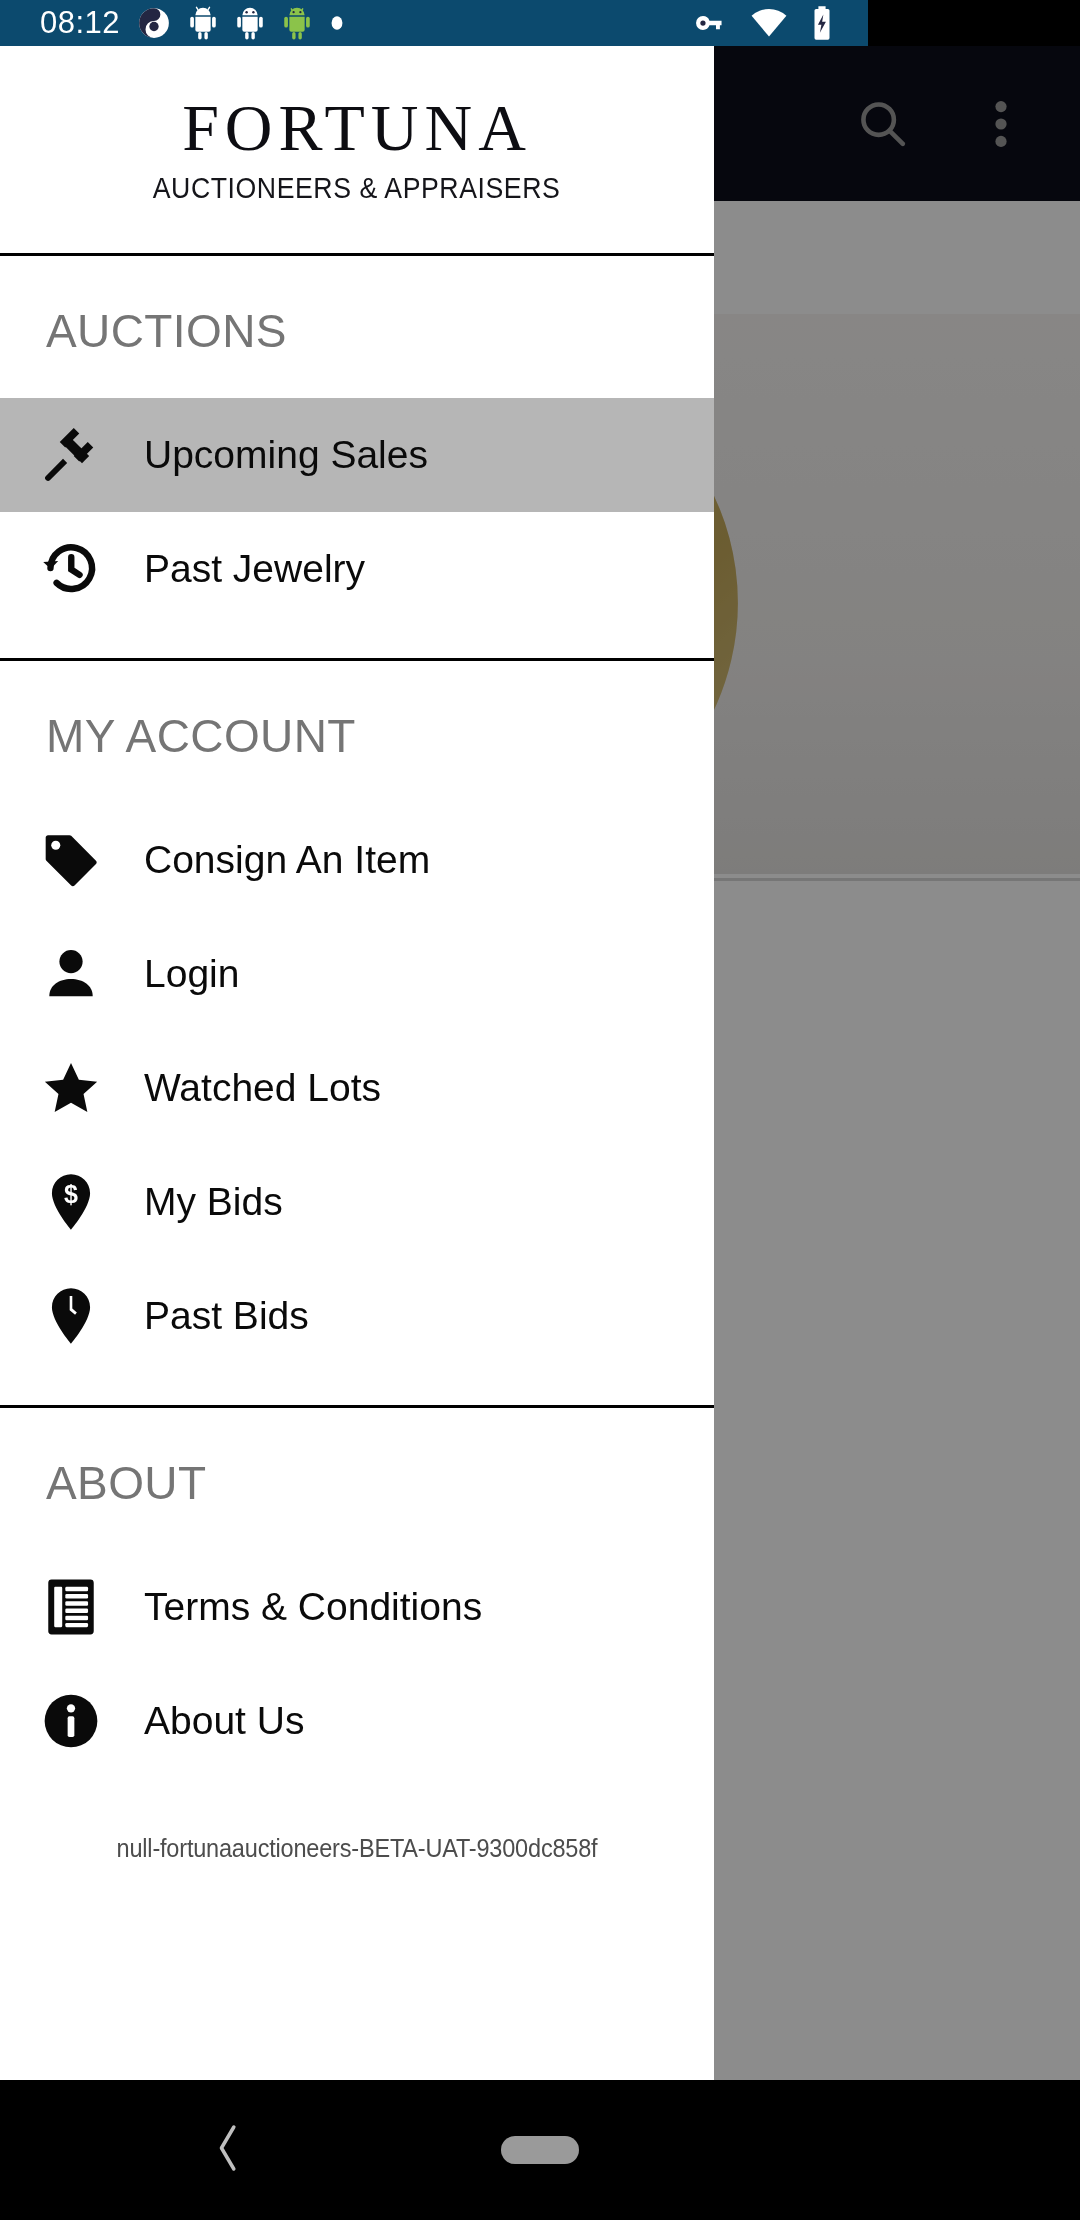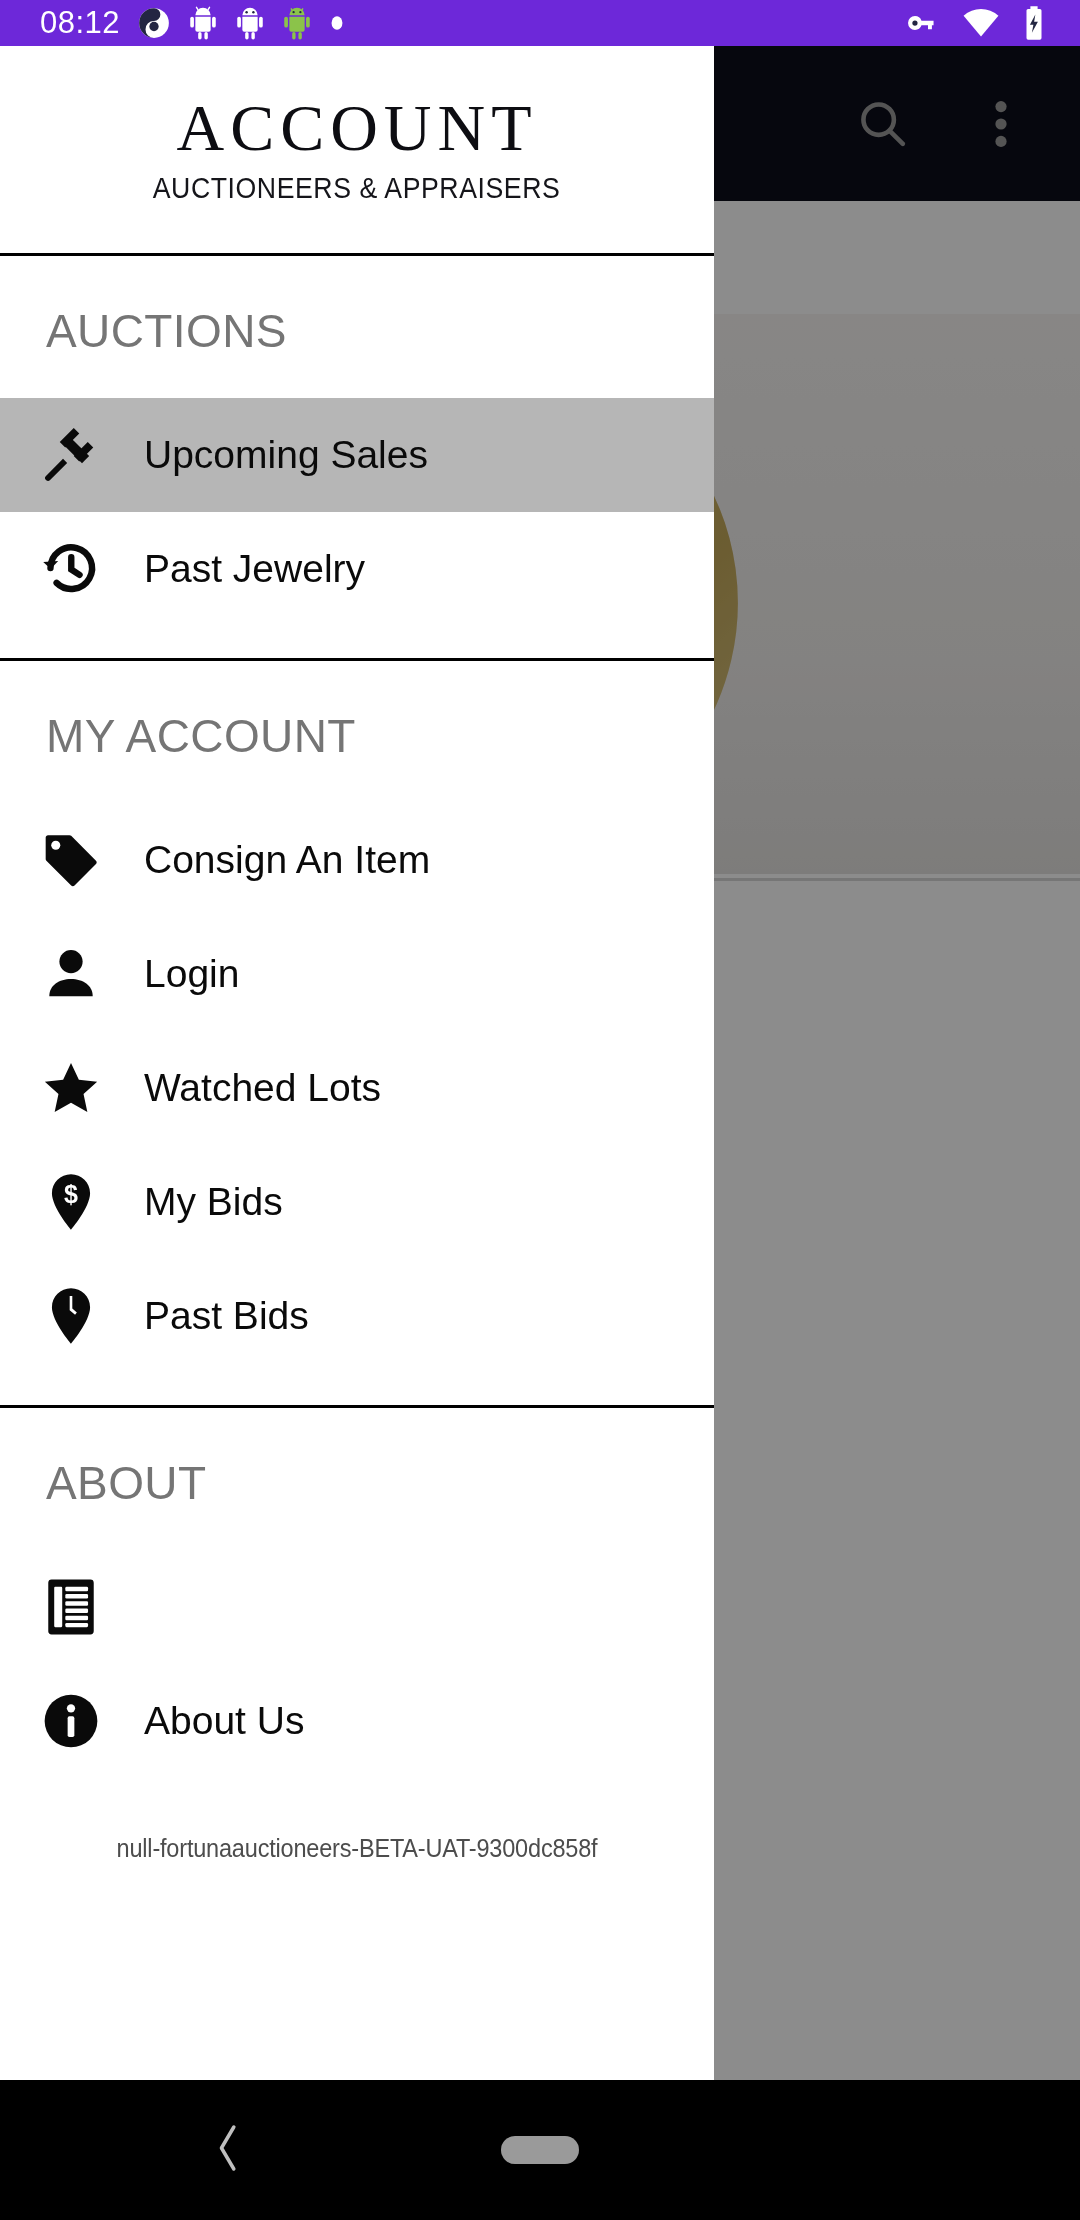--- a/index.html
+++ b/index.html
@@ -6,22 +6,22 @@
   html,body {
     width:1080px; height:2220px;
     background:#000;
     font-family:"Liberation Sans", sans-serif;
     overflow:hidden;
   }
   #screen { position:relative; width:1080px; height:2220px; overflow:hidden; background:#000; }
 
   
   .statusbar {
-    position:absolute; top:0; left:0; width:1080px; height:46px;
-    background:#6d28d9; z-index:60;
+    position:absolute; top:0; left:0; width:868px; height:46px;
+    background:#0c4a6e; z-index:60;
     display:flex; align-items:center;
   }
   .sb-left { display:flex; align-items:center; padding-left:40px; gap:17px; }
   .sb-clock { color:#fff; font-size:31px; letter-spacing:0.5px; font-family:"Liberation Sans", sans-serif; }
   .sb-right { margin-left:auto; display:flex; align-items:center; gap:22px; padding-right:34px; }
   .sb-ico { display:block; }
 
   
   .app-content {
     position:absolute; top:46px; left:0; width:1080px; height:2034px;
@@ -201,21 +201,21 @@
 
     <div class="content-divider"></div>
     <div class="lower-body"></div>
   </div>
 
   <div class="scrim"></div>
 
   <div class="drawer">
 
     <div class="drawer-header">
-      <div class="logo-main">ACCOUNT</div>
+      <div class="logo-main">FORTUNA</div>
       <div class="logo-sub">AUCTIONEERS &amp; APPRAISERS</div>
     </div>
 
     <div class="section">
       <div class="section-label">AUCTIONS</div>
 
       <div class="nav-item active">
         <span class="nav-ico">
           <svg width="66" height="66" viewBox="0 0 24 24" fill="#0a0a0a">
             <path d="M2.9 19.6l6.2-6.2 1.5 1.5-6.2 6.2a1.05 1.05 0 0 1-1.5 0a1.05 1.05 0 0 1 0-1.5z"></path>
@@ -310,20 +310,21 @@
               <rect x="4.5" y="4.2" width="3.1" height="15.6" rx="0.4"></rect>
               <rect x="8.8" y="4.2" width="8.8" height="1.7" rx="0.5"></rect>
               <rect x="8.8" y="7.0" width="8.8" height="1.7" rx="0.5"></rect>
               <rect x="8.8" y="9.8" width="8.8" height="1.7" rx="0.5"></rect>
               <rect x="8.8" y="12.6" width="8.8" height="1.7" rx="0.5"></rect>
               <rect x="8.8" y="15.4" width="8.8" height="1.7" rx="0.5"></rect>
               <rect x="8.8" y="18.2" width="8.8" height="1.6" rx="0.5"></rect>
             </g>
           </svg>
         </span>
+        <span class="nav-label">Terms &amp; Conditions</span>
       </div>
 
       <div class="nav-item">
         <span class="nav-ico">
           <svg width="62" height="62" viewBox="0 0 24 24" fill="#0a0a0a">
             <circle cx="12" cy="12" r="10.2"></circle>
             <rect x="10.7" y="10.2" width="2.6" height="8.0" rx="0.7" fill="#fff"></rect>
             <circle cx="12" cy="7.1" r="1.6" fill="#fff"></circle>
           </svg>
         </span>

